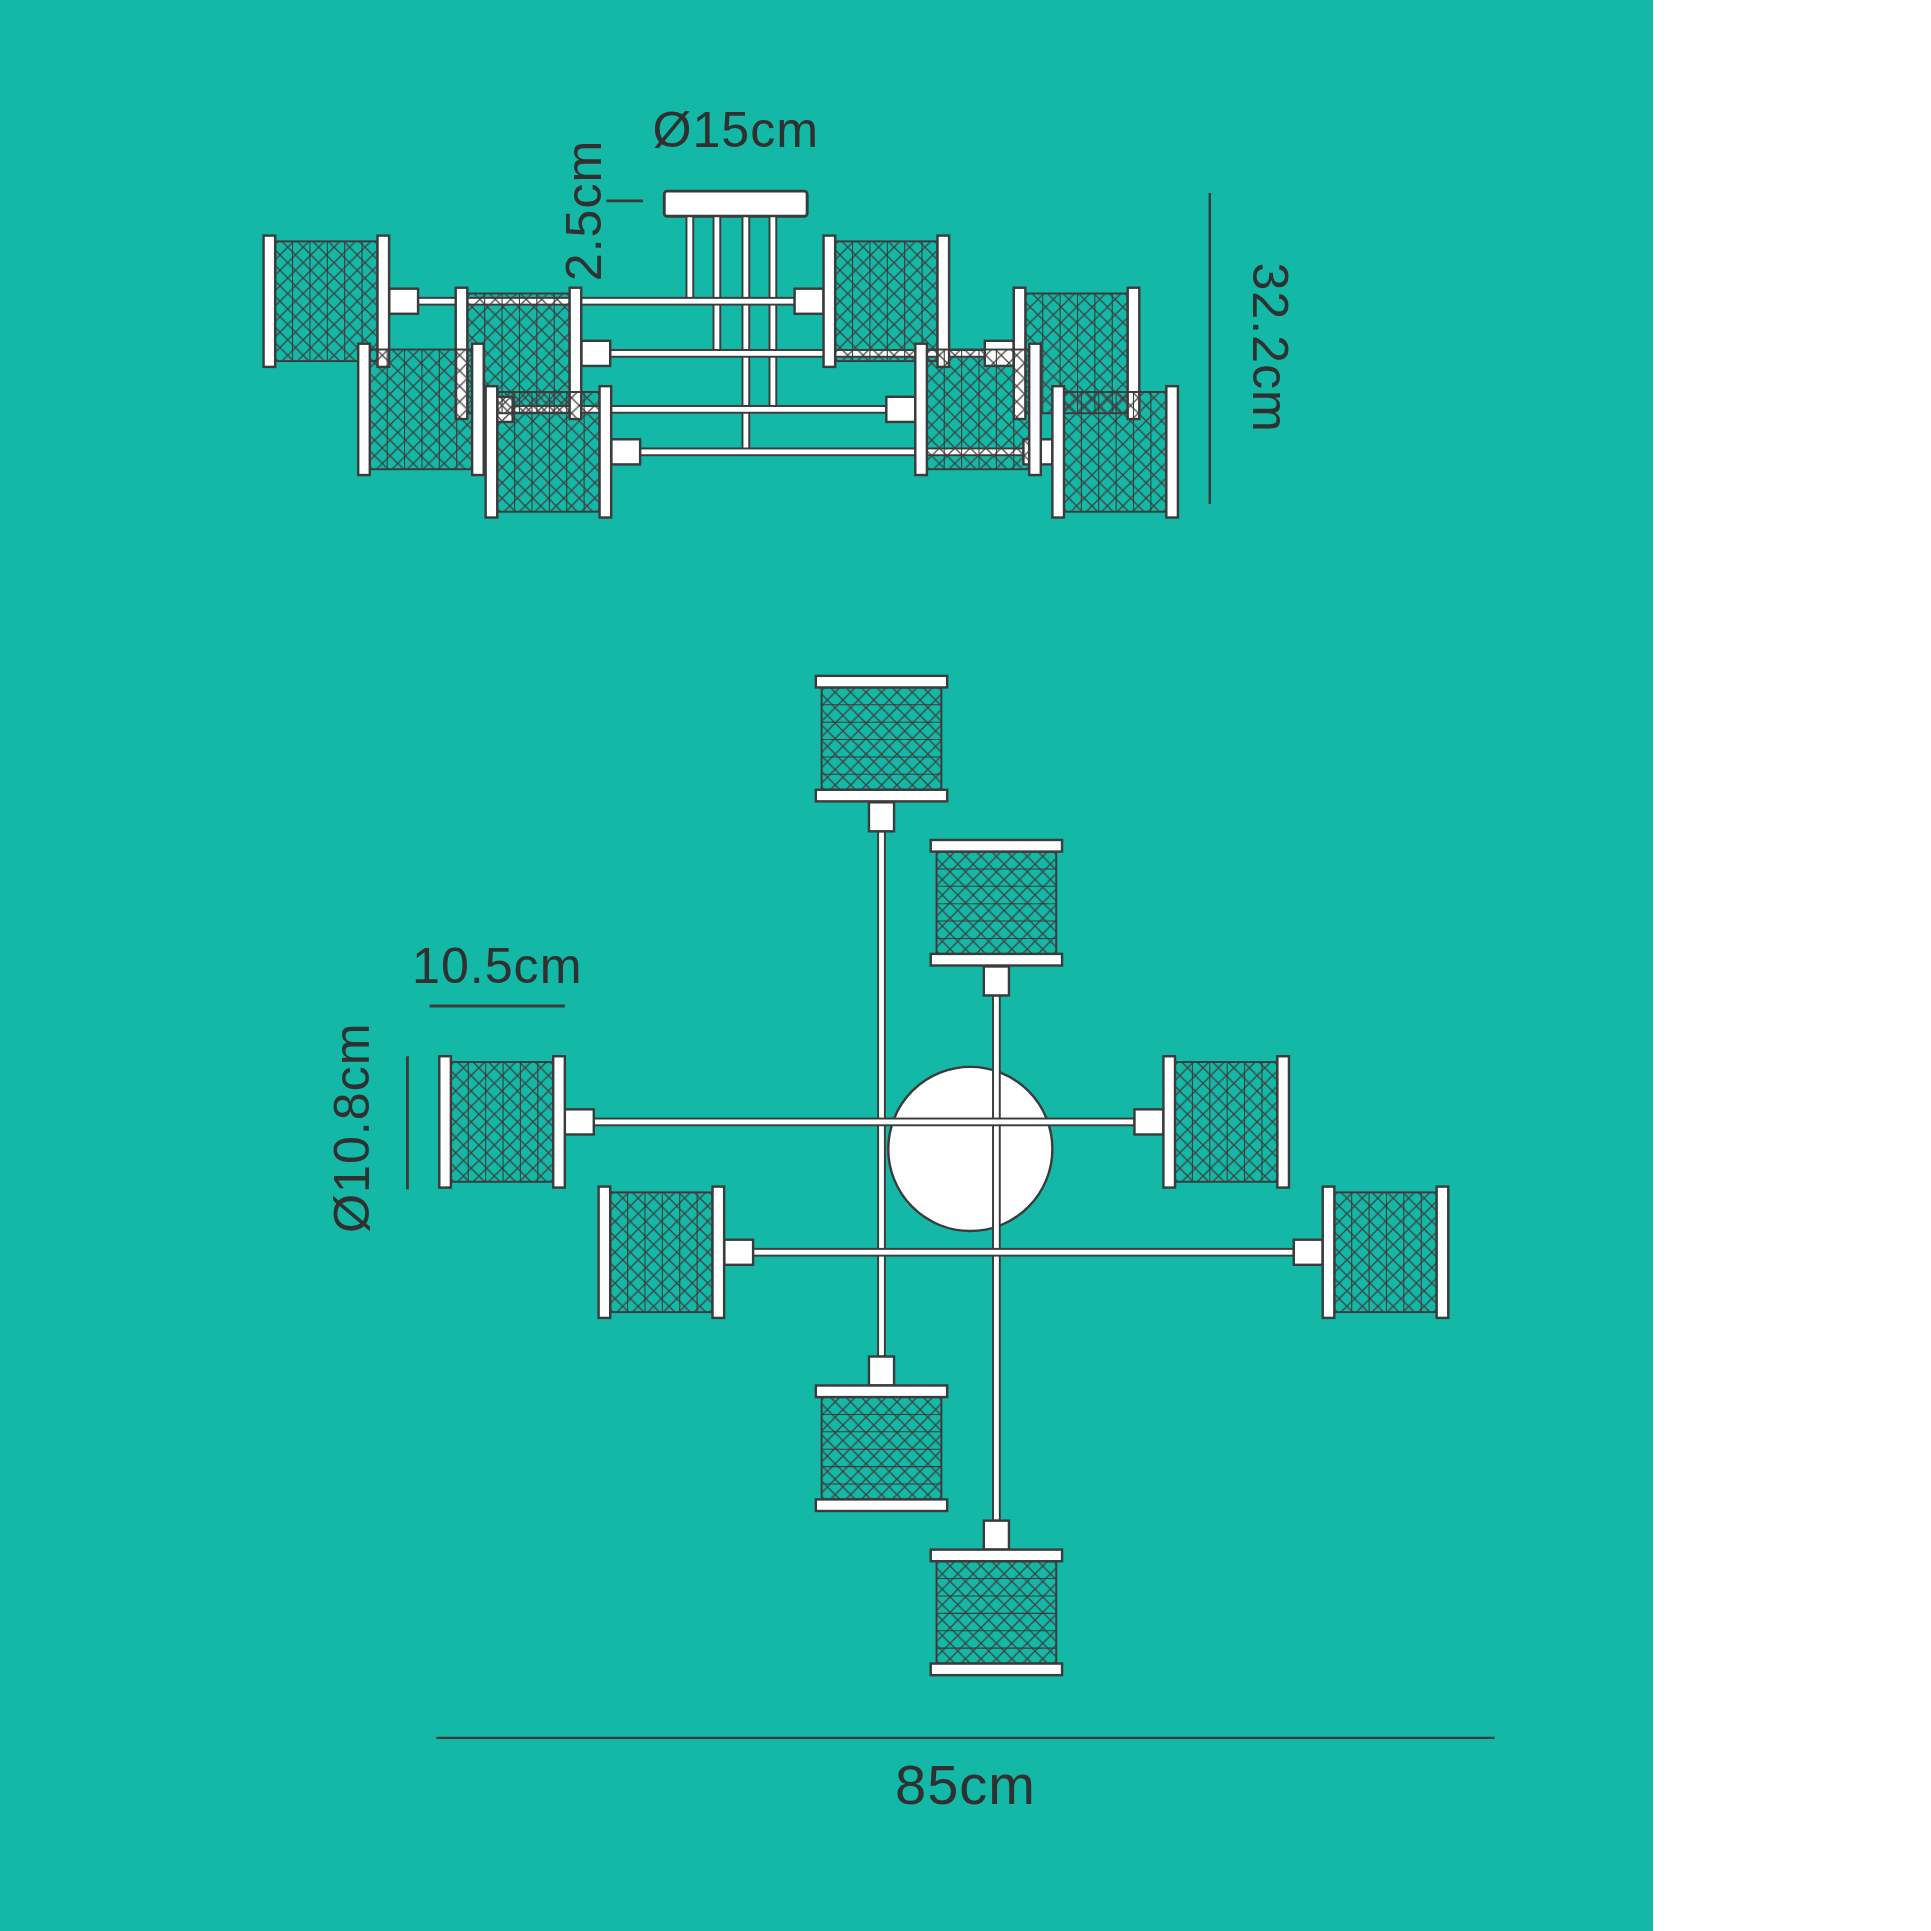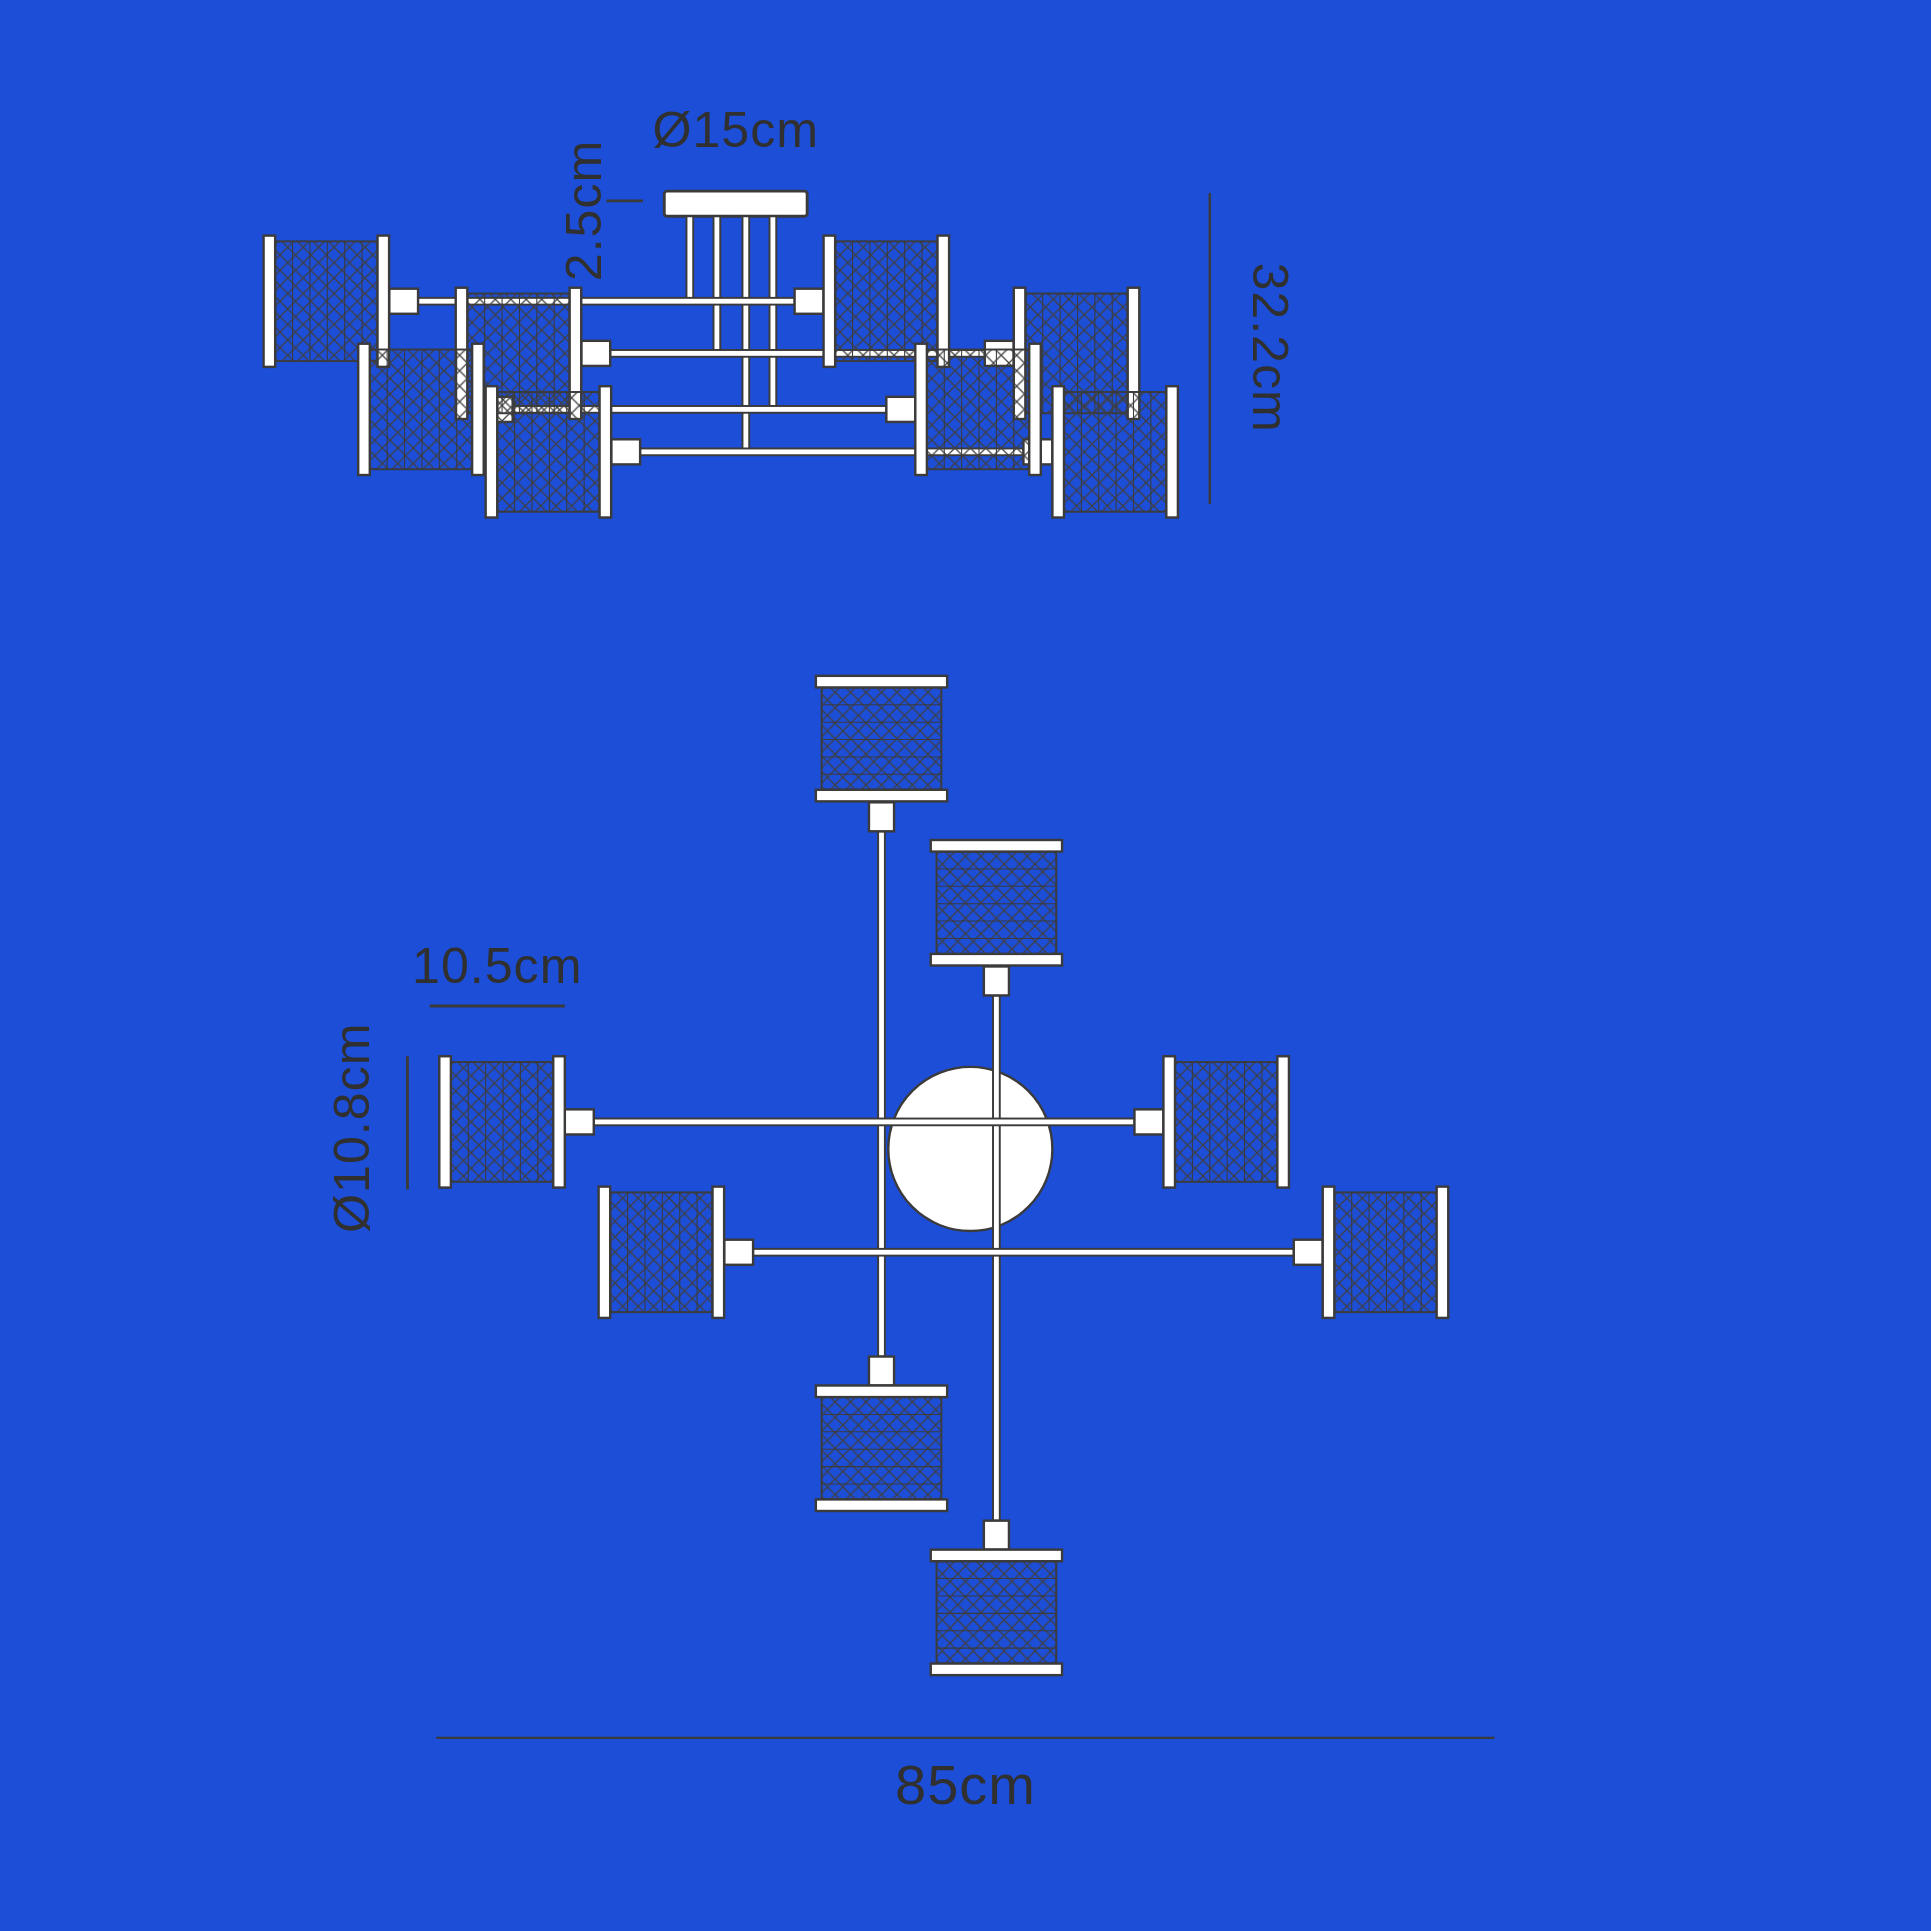--- a/index.html
+++ b/index.html
@@ -1,16 +1,16 @@
 <!DOCTYPE html>
 <html><head>
 <meta charset="utf-8">
 <style>
   html,body{margin:0;padding:0;background:#ffffff;}
-  .canvas{width:1931px;height:1931px;background:#1d4ed8;position:relative;overflow:hidden;}
+  .canvas{width:1653px;height:1931px;background:#14b8a6;position:relative;overflow:hidden;}
   svg{display:block;}
   text{font-family:"Liberation Sans","DejaVu Sans",sans-serif;fill:#303030;}
   .dim-label{font-size:52px;letter-spacing:1px;}
   .dim-label-lg{font-size:58px;letter-spacing:1px;}
 </style>
 </head>
 <body>
 
 <div class="canvas">
 <svg width="1931" height="1931" viewBox="0 0 2000 2000" xmlns="http://www.w3.org/2000/svg">

